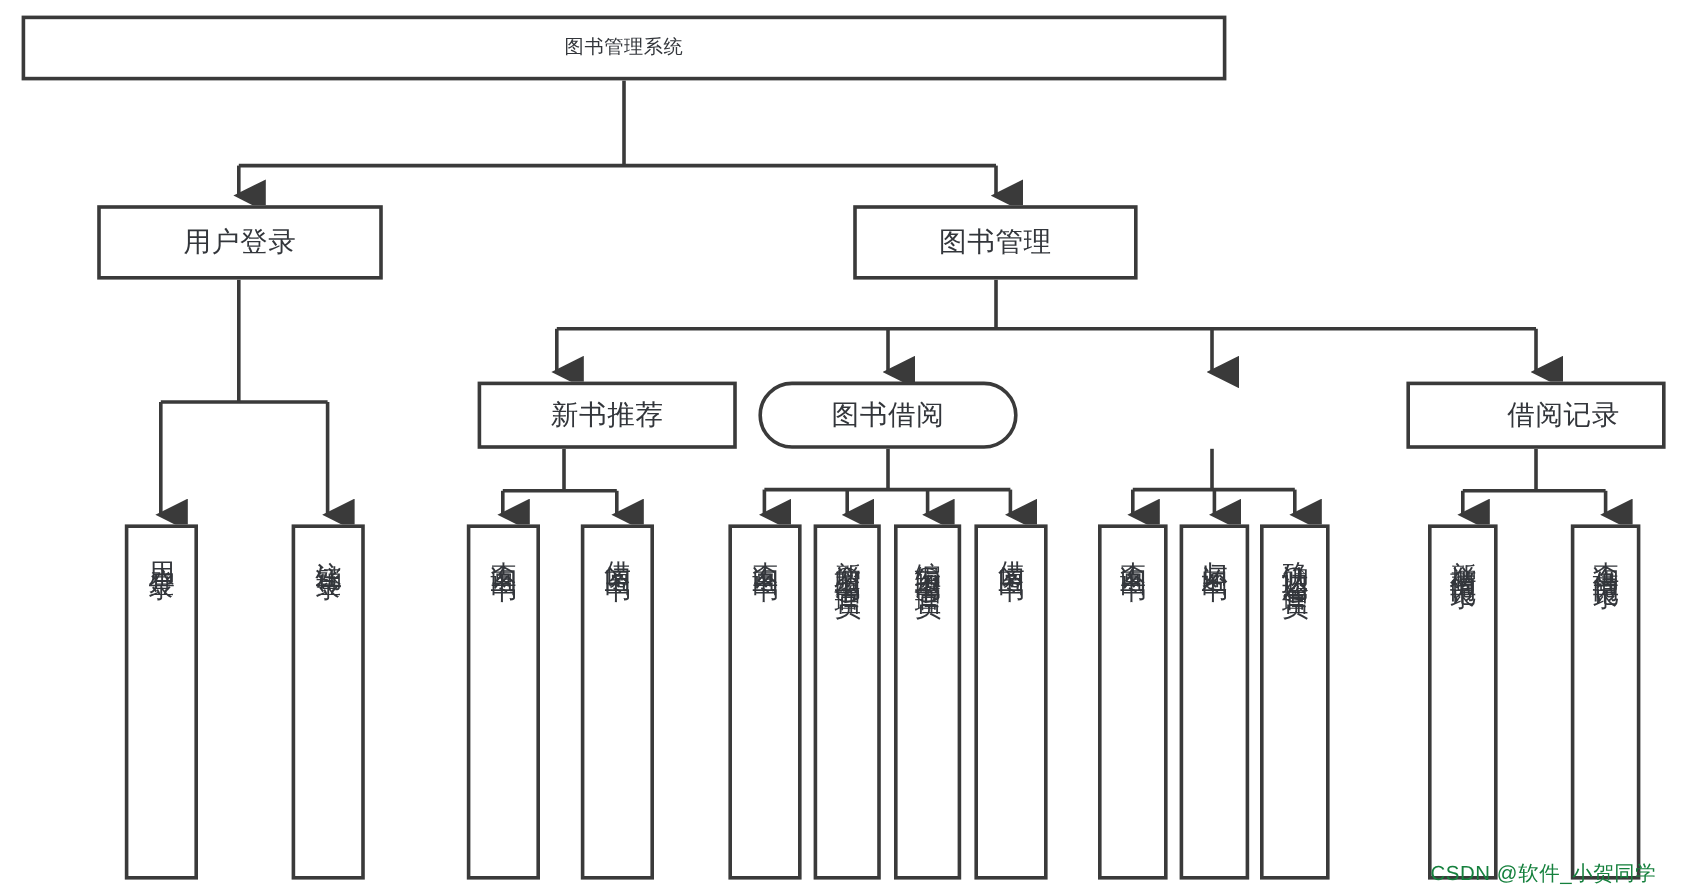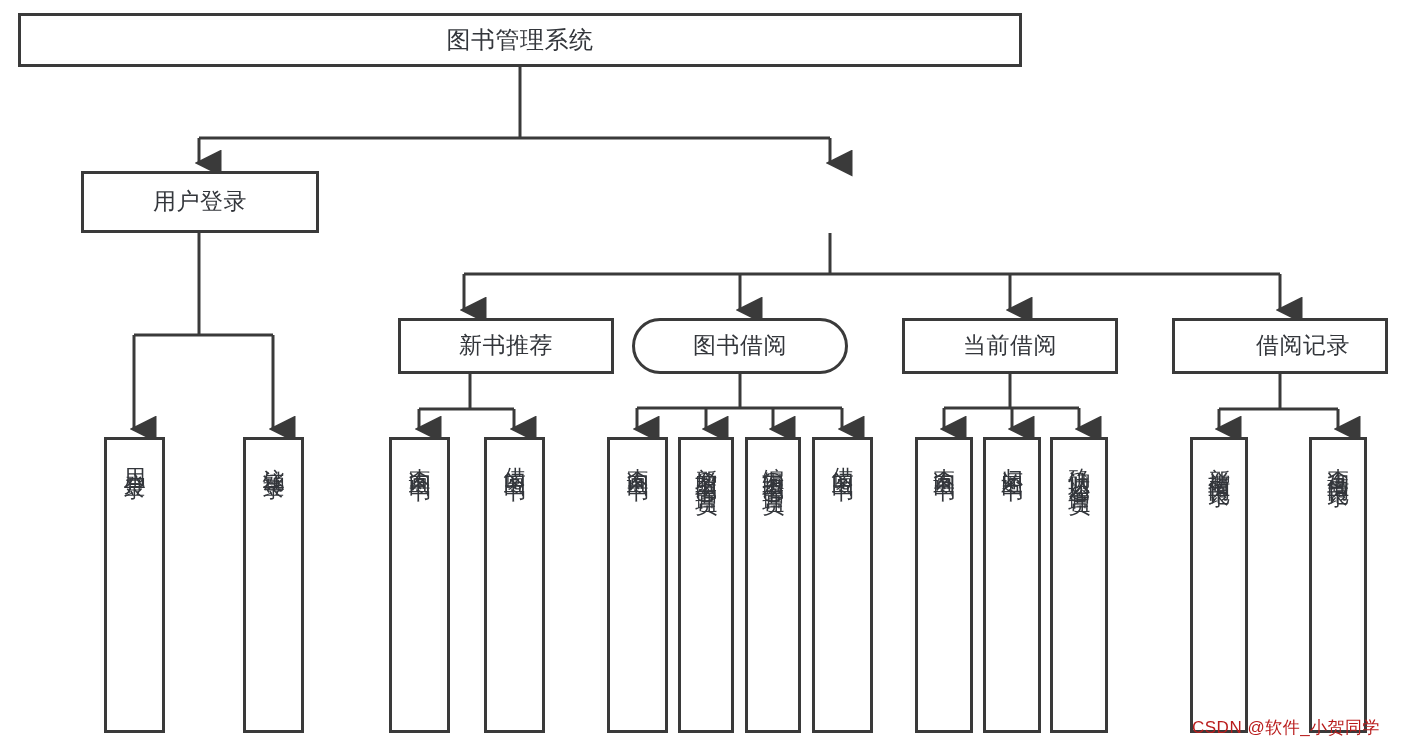--- a/index.html
+++ b/index.html
@@ -50,26 +50,26 @@
     padding-top: 10px;
   }
   .node.vert .node-label {
     writing-mode: vertical-rl;
     text-orientation: upright;
     font-size: 22px;
     letter-spacing: 4px;
     white-space: nowrap;
   }
   .node.root .node-label {
-    font-size: 24px;
+    font-size: 16px;
   }
   .watermark {
     position: absolute;
     font-size: 17px;
-    color: #b91c1c;
+    color: #15803d;
     white-space: nowrap;
     letter-spacing: 0.5px;
   }
 </style>
 </head>
 <body>
 
 <div id="canvas">
 
   <svg id="wires" viewBox="0 0 1405 747" xmlns="http://www.w3.org/2000/svg">
@@ -125,29 +125,29 @@
     </g>
   </svg>
 
   <div class="node horiz root" style="left:18px; top:13px; width:1004px; height:54px;">
     <span class="node-label">图书管理系统</span>
   </div>
 
   <div class="node horiz" style="left:81px; top:171px; width:238px; height:62px;">
     <span class="node-label">用户登录</span>
   </div>
+  <div class="node horiz" style="left:711px; top:171px; width:237px; height:62px;">
+    <span class="node-label">图书管理</span>
+  </div>
 
   <div class="node horiz" style="left:362px; top:318px; width:216px; height:56px;margin-left:36px;">
     <span class="node-label">新书推荐</span>
   </div>
   <div class="node horiz" style="left:632px; top:318px; width:216px; height:56px;border-radius:28px;">
     <span class="node-label">图书借阅</span>
-  </div>
-  <div class="node horiz" style="left:902px; top:318px; width:216px; height:56px;">
-    <span class="node-label">当前借阅</span>
   </div>
   <div class="node horiz" style="left:1172px; top:318px; width:216px; height:56px;padding-left:46px;">
     <span class="node-label">借阅记录</span>
   </div>
 
   <div class="node vert" style="left:104px; top:437px; width:61px; height:296px;">
     <span class="node-label">用户登录</span>
   </div>
   <div class="node vert" style="left:243px; top:437px; width:61px; height:296px;">
     <span class="node-label">注销登录</span>

